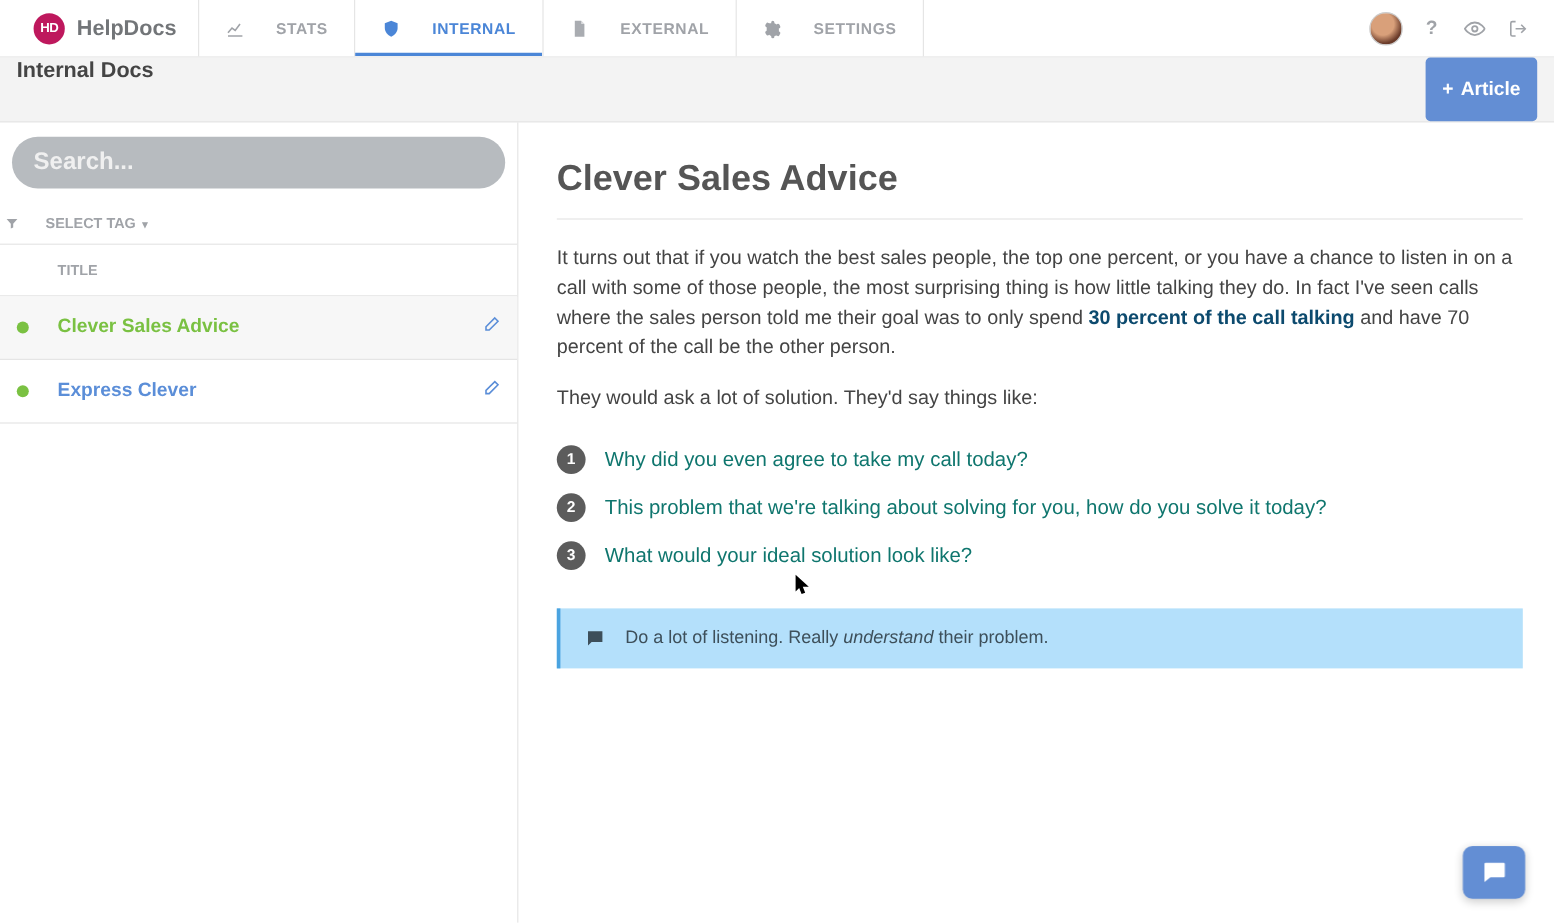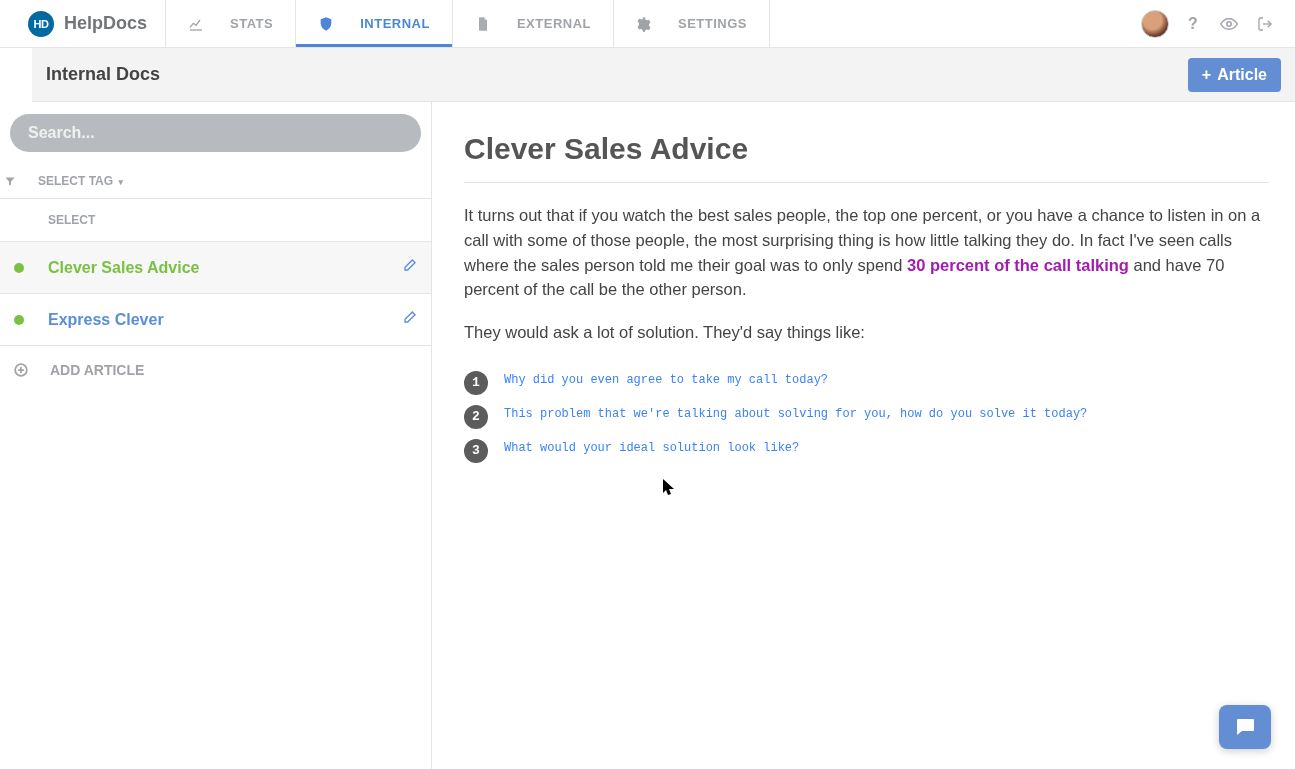--- a/index.html
+++ b/index.html
@@ -32,21 +32,21 @@
     align-items: center;
     padding: 0 18px 0 28px;
     gap: 10px;
     color: #727578;
     font-weight: 600;
     font-size: 18px;
     border-right: 1px solid var(--border);
   }
   .brand-logo {
     width: 26px; height: 26px; border-radius: 50%;
-    background: #0369a1; color: #fff; font-size: 11px; font-weight: 700;
+    background: #be185d; color: #fff; font-size: 11px; font-weight: 700;
     display: flex; align-items: center; justify-content: center;
     letter-spacing: -0.5px;
   }
   .nav-tabs { display: flex; }
   .nav-tab {
     display: flex; align-items: center; gap: 26px;
     padding: 0 22px;
     border-right: 1px solid var(--border);
     color: var(--grey-text);
     font-weight: 700;
@@ -74,23 +74,22 @@
   }
   .icon-btn {
     width: 32px; height: 32px; display:flex; align-items:center; justify-content:center;
     color: var(--grey-text); cursor: pointer; font-size: 16px;
   }
   
   .subheader {
     height: 54px;
     background: var(--bg-header);
     border-bottom: 1px solid var(--border);
-    display: flex; align-items: center;
+    display: flex; 
     padding: 0 14px;
-    margin-left: 32px;
   }
   .page-title { font-size: 18px; font-weight: 700; color: #444; }
   .btn-primary {
     margin-left: auto;
     background: var(--blue);
     color: #fff;
     border: none;
     border-radius: 4px;
     padding: 8px 14px;
     font-size: 16px;
@@ -106,21 +105,21 @@
     flex-shrink: 0;
   }
   .search-wrap { padding: 12px 10px; }
   .search {
     width: 100%;
     border: none;
     background: #b7bbbf;
     color: #0f172a;
     border-radius: 22px;
     padding: 10px 18px;
-    font-size: 16px;
+    font-size: 20px;
     font-weight: 700;
     outline: none;
   }
   .search::placeholder { color: #f0f0f0; }
   .tag-row {
     padding: 10px 4px;
     display: flex; align-items: center; gap: 22px;
     color: var(--grey-text);
     font-size: 12px;
     font-weight: 700;
@@ -153,23 +152,23 @@
     cursor: pointer;
   }
   
   .content { flex: 1; padding: 30px 26px 40px 32px; }
   .doc-title {
     font-size: 30px; font-weight: 700; color: #555;
     border-bottom: 1px solid var(--border);
     padding-bottom: 16px; margin: 0 0 20px 0;
   }
   .doc-body p { font-size: 16.5px; line-height: 1.5; color: #444; margin: 0 0 18px 0; }
-  .doc-body b, .doc-body strong { font-weight: 800; color: #a21caf; }
+  .doc-body b, .doc-body strong { font-weight: 800; color: #0c4a6e; }
   ol.numbered { list-style: none; padding: 0; margin: 0 0 18px 0; counter-reset: item; }
-  ol.numbered li { counter-increment: item; position: relative; padding: 10px 0 10px 40px; font-size: 12px; color: #3b82f6; font-family: Liberation Mono, monospace; }
+  ol.numbered li { counter-increment: item; position: relative; padding: 10px 0 10px 40px; font-size: 17px; color: #0f766e; }
   ol.numbered li::before {
     content: counter(item);
     position: absolute; left: 0; top: 8px;
     width: 24px; height: 24px; border-radius: 50%;
     background: #5c5c5c; color: #fff;
     display: flex; align-items: center; justify-content: center;
     font-size: 13px; font-weight: 600;
   }
   .callout {
     background: var(--blue-light);
@@ -267,62 +266,63 @@
     </div>
     <div class="tag-row">
       <svg width="12" height="12" viewBox="0 0 24 24" fill="currentColor">
           <path d="M3 5h18l-7 8v6l-4 2v-8z"></path>
         </svg>
       <span>
         <span>SELECT TAG</span>
         <span class="chev">▾</span>
       </span>
     </div>
-    <div class="th-row">SELECT</div>
+    <div class="th-row">TITLE</div>
 
     <div class="article-row selected">
       <span class="status-dot"></span>
       <span class="article-title">Clever Sales Advice</span>
       <span class="row-edit">
         <svg width="16" height="16" viewBox="0 0 24 24" fill="none" stroke="currentColor" stroke-width="2">
             <path d="M17 3l4 4-11 11H6v-4z"></path>
             <path d="M3 21h18" opacity="0"></path>
           </svg>
       </span>
     </div>
     <div class="article-row">
       <span class="status-dot"></span>
       <span class="article-title">Express Clever</span>
       <span class="row-edit">
         <svg width="16" height="16" viewBox="0 0 24 24" fill="none" stroke="currentColor" stroke-width="2">
             <path d="M17 3l4 4-11 11H6v-4z"></path>
           </svg>
       </span>
-    </div>
-    <div class="add-row">
-      <svg width="14" height="14" viewBox="0 0 24 24" fill="none" stroke="currentColor" stroke-width="3">
-          <circle cx="12" cy="12" r="10"></circle>
-          <path d="M12 7v10M7 12h10"></path>
-        </svg>
-      <span>ADD ARTICLE</span>
     </div>
   </div>
 
   <div class="content">
     <h1 class="doc-title">Clever Sales Advice</h1>
     <div class="doc-body">
       <p>
         <span>It turns out that if you watch the best sales people, the top one percent, or you have a chance to listen in on a call with some of those people, the most surprising thing is how little talking they do. In fact I've seen calls where the sales person told me their goal was to only spend </span><b>30 percent of the call talking</b><span> and have 70 percent of the call be the other person.</span>
       </p>
       <p>They would ask a lot of solution. They'd say things like:</p>
       <ol class="numbered">
         <li>Why did you even agree to take my call today?</li>
         <li>This problem that we're talking about solving for you, how do you solve it today?</li>
         <li>What would your ideal solution look like?</li>
       </ol>
+      <div class="callout">
+        <svg width="18" height="18" viewBox="0 0 24 24" fill="currentColor">
+            <path d="M4 4h16v12H8l-4 4z"></path>
+          </svg>
+        <span>
+          <span>Do a lot of listening. Really </span><em>understand</em><span> their problem.</span>
+        </span>
+      </div>
     </div>
   </div>
 </div>
 
 <div class="fab">
   <svg width="24" height="24" viewBox="0 0 24 24" fill="#fff">
       <path d="M4 4h16a1 1 0 011 1v10a1 1 0 01-1 1H9l-5 4V5a1 1 0 011-1z"></path>
     </svg>
 </div>
 

